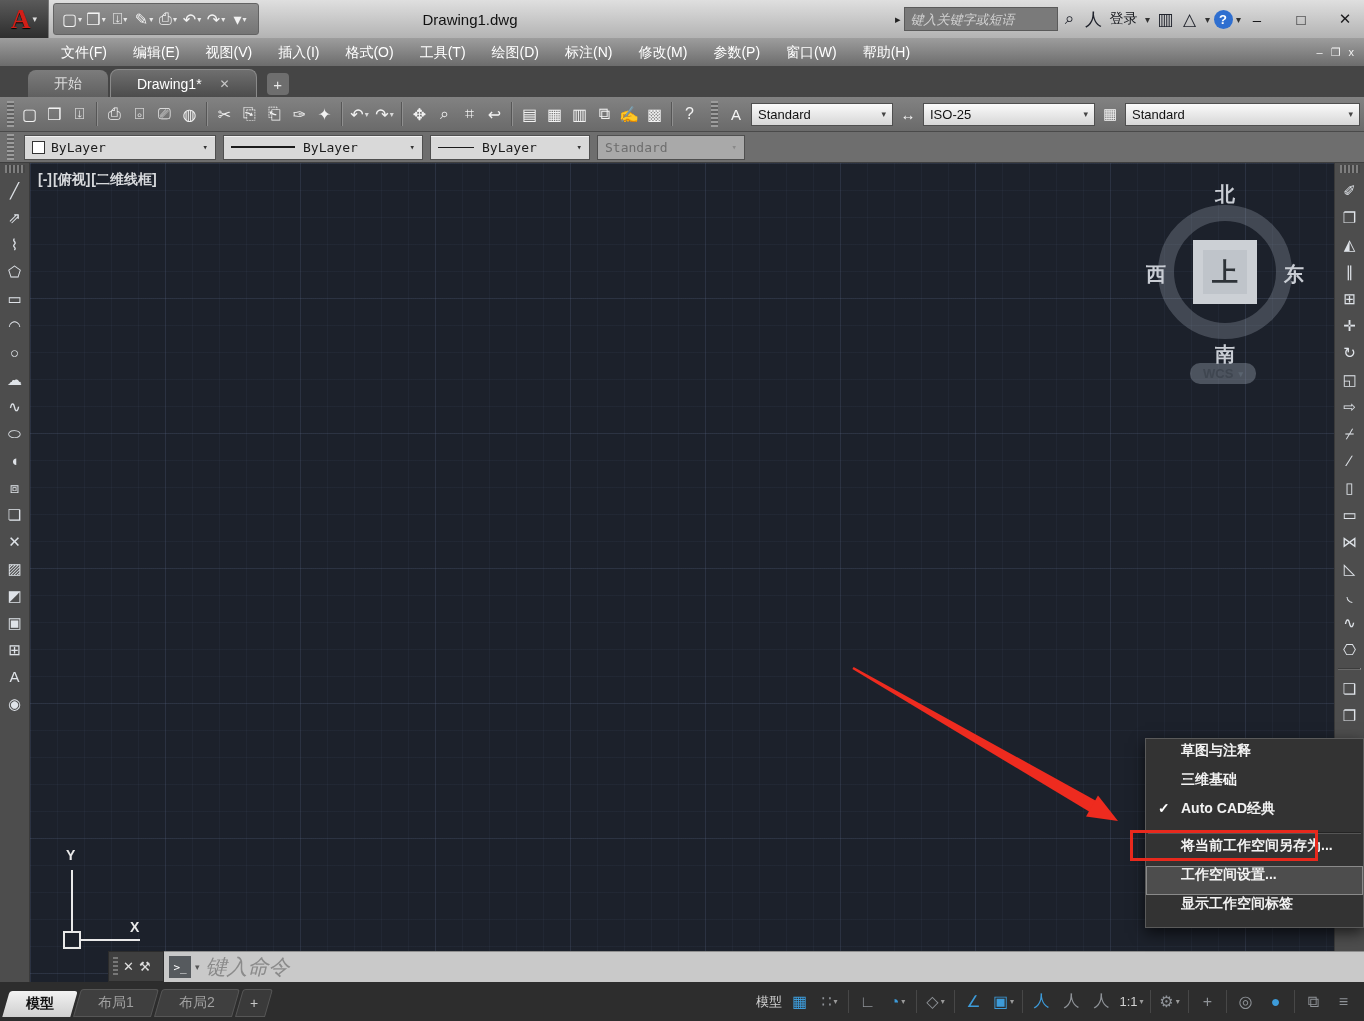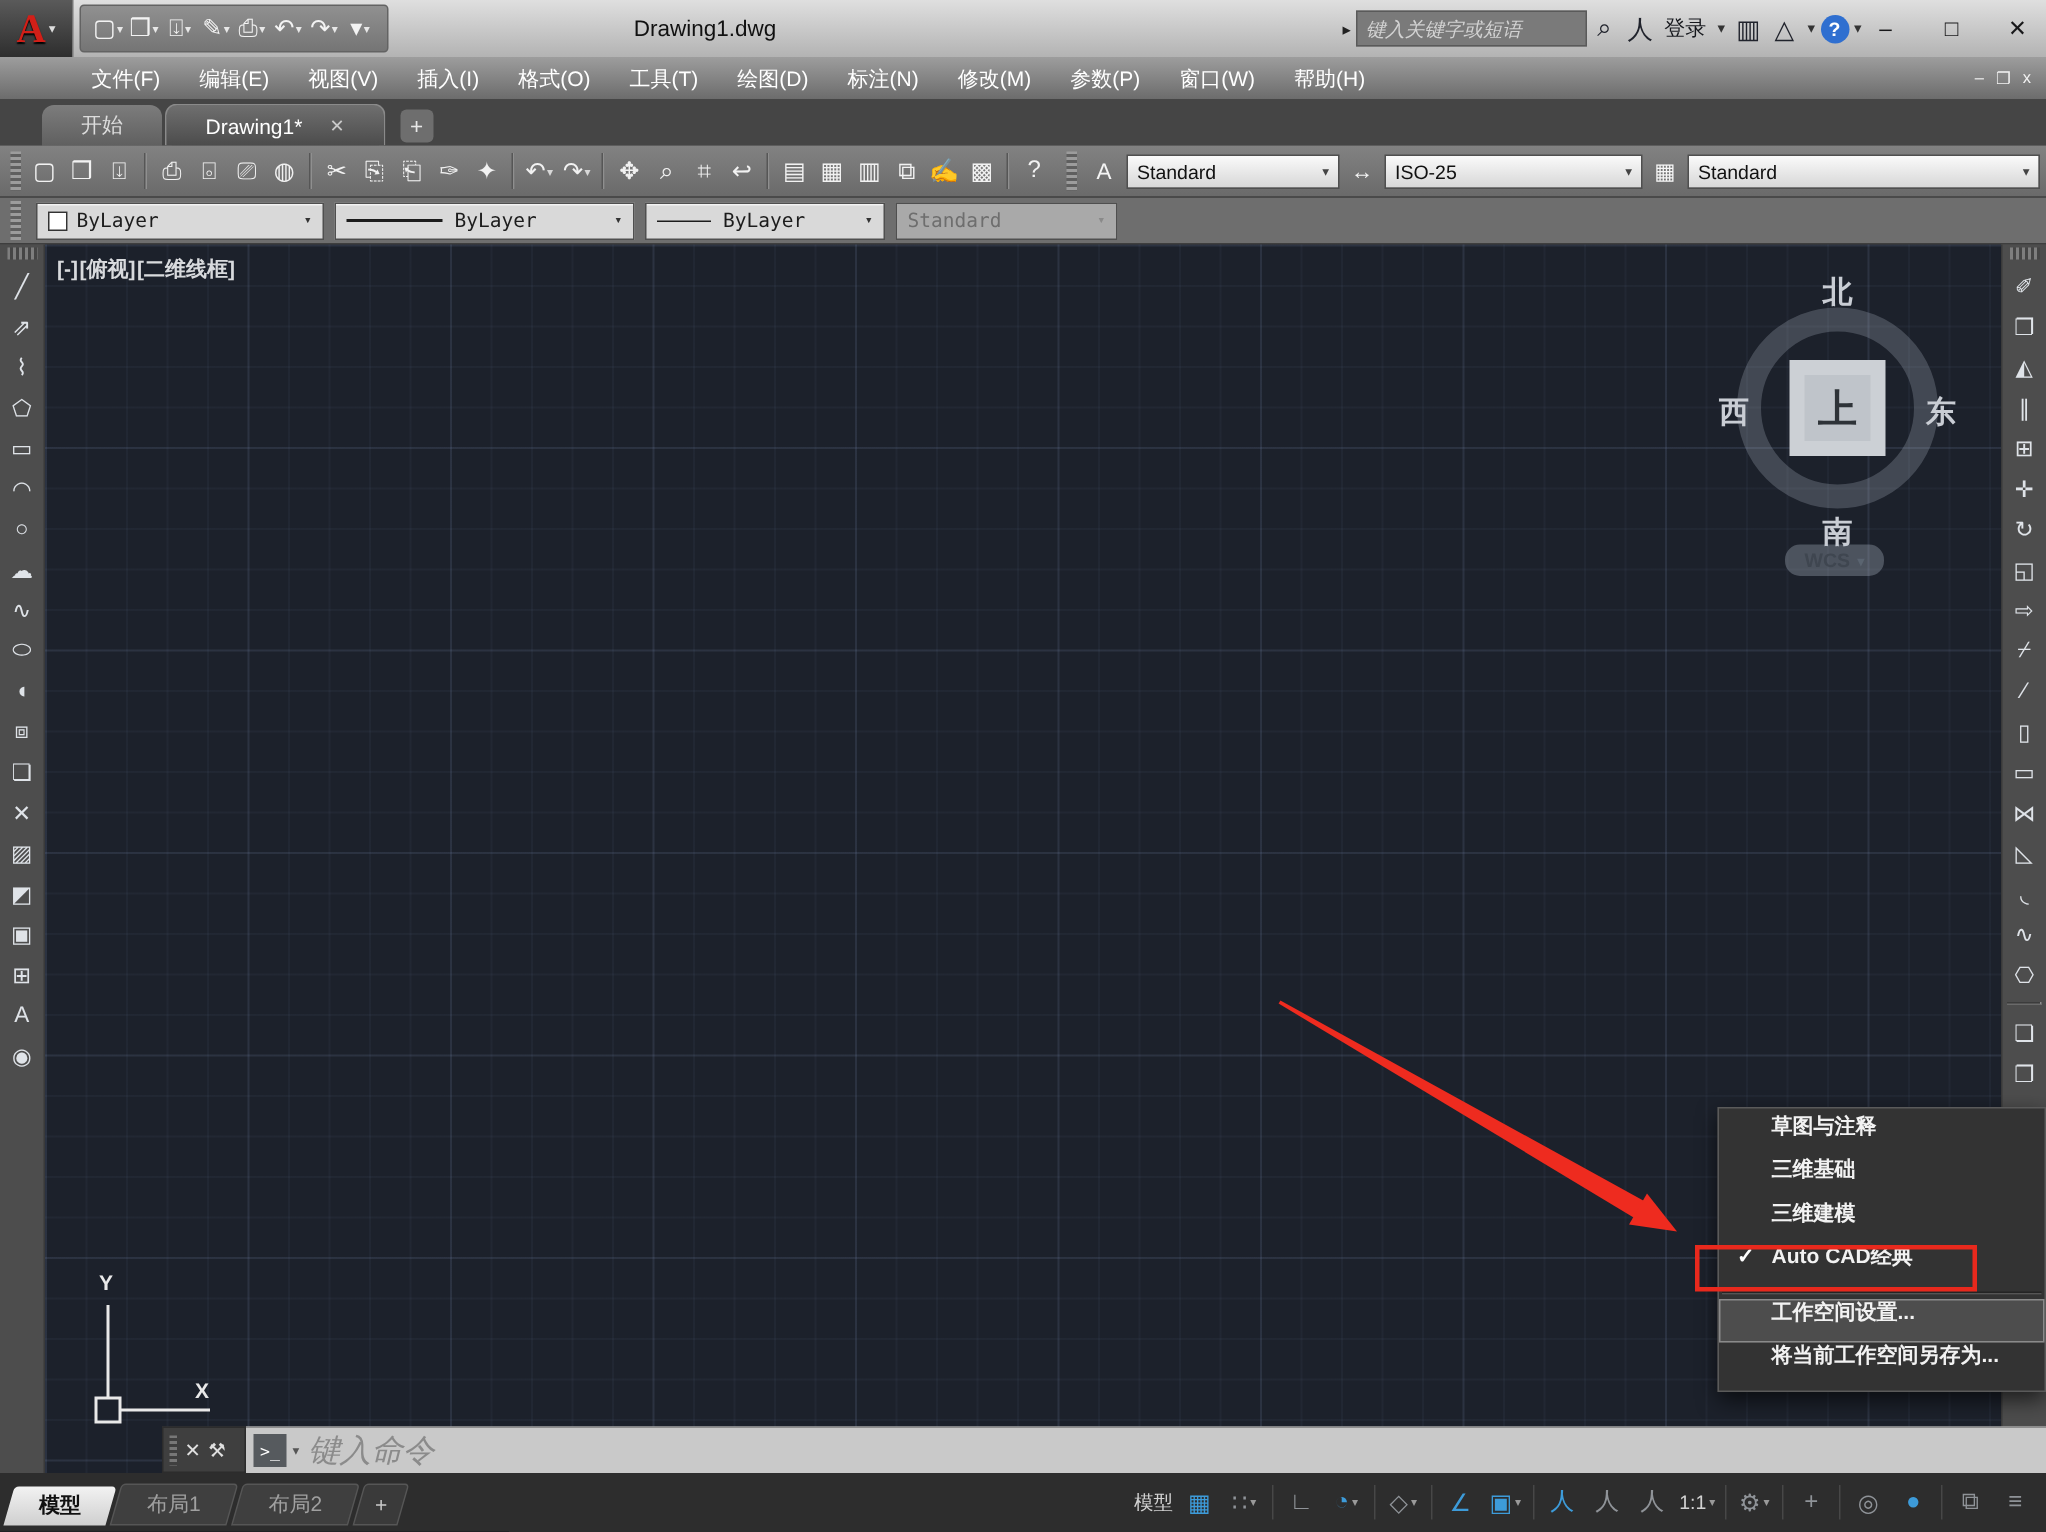--- a/index.html
+++ b/index.html
@@ -670,36 +670,36 @@
   <div class="wsmenu">
 
   <div class="wmi">
       <span class="check">✓</span>
       <span>草图与注释</span>
     </div>
       <div class="wmi">
       <span class="check">✓</span>
       <span>三维基础</span>
     </div>
-      <div class="wmi">
-      <span class="check">✓</span>
-      <span>三维建模</span>
-    </div>
       <div class="wmi checked">
       <span class="check">✓</span>
       <span>Auto CAD经典</span>
     </div>
       <div class="sep"></div>
+      <div class="wmi">
+      <span class="check">✓</span>
+      <span>将当前工作空间另存为...</span>
+    </div>
       <div class="wmi highlighted">
       <span class="check">✓</span>
       <span>工作空间设置...</span>
     </div>
       <div class="wmi">
       <span class="check">✓</span>
-      <span>将当前工作空间另存为...</span>
+      <span>显示工作空间标签</span>
     </div>
     </div>
 
   <div class="redbox"></div>
   <svg class="arrowsvg" viewBox="0 0 1364 1021">
     <polygon fill="#ee2b1f" points="853.6,667 852.4,669 1090.7,812.6 1097.3,801.4"></polygon>
     <polygon fill="#ee2b1f" points="1118,821 1086,816.4 1098,795.6"></polygon>
   </svg>
 
 </div>

